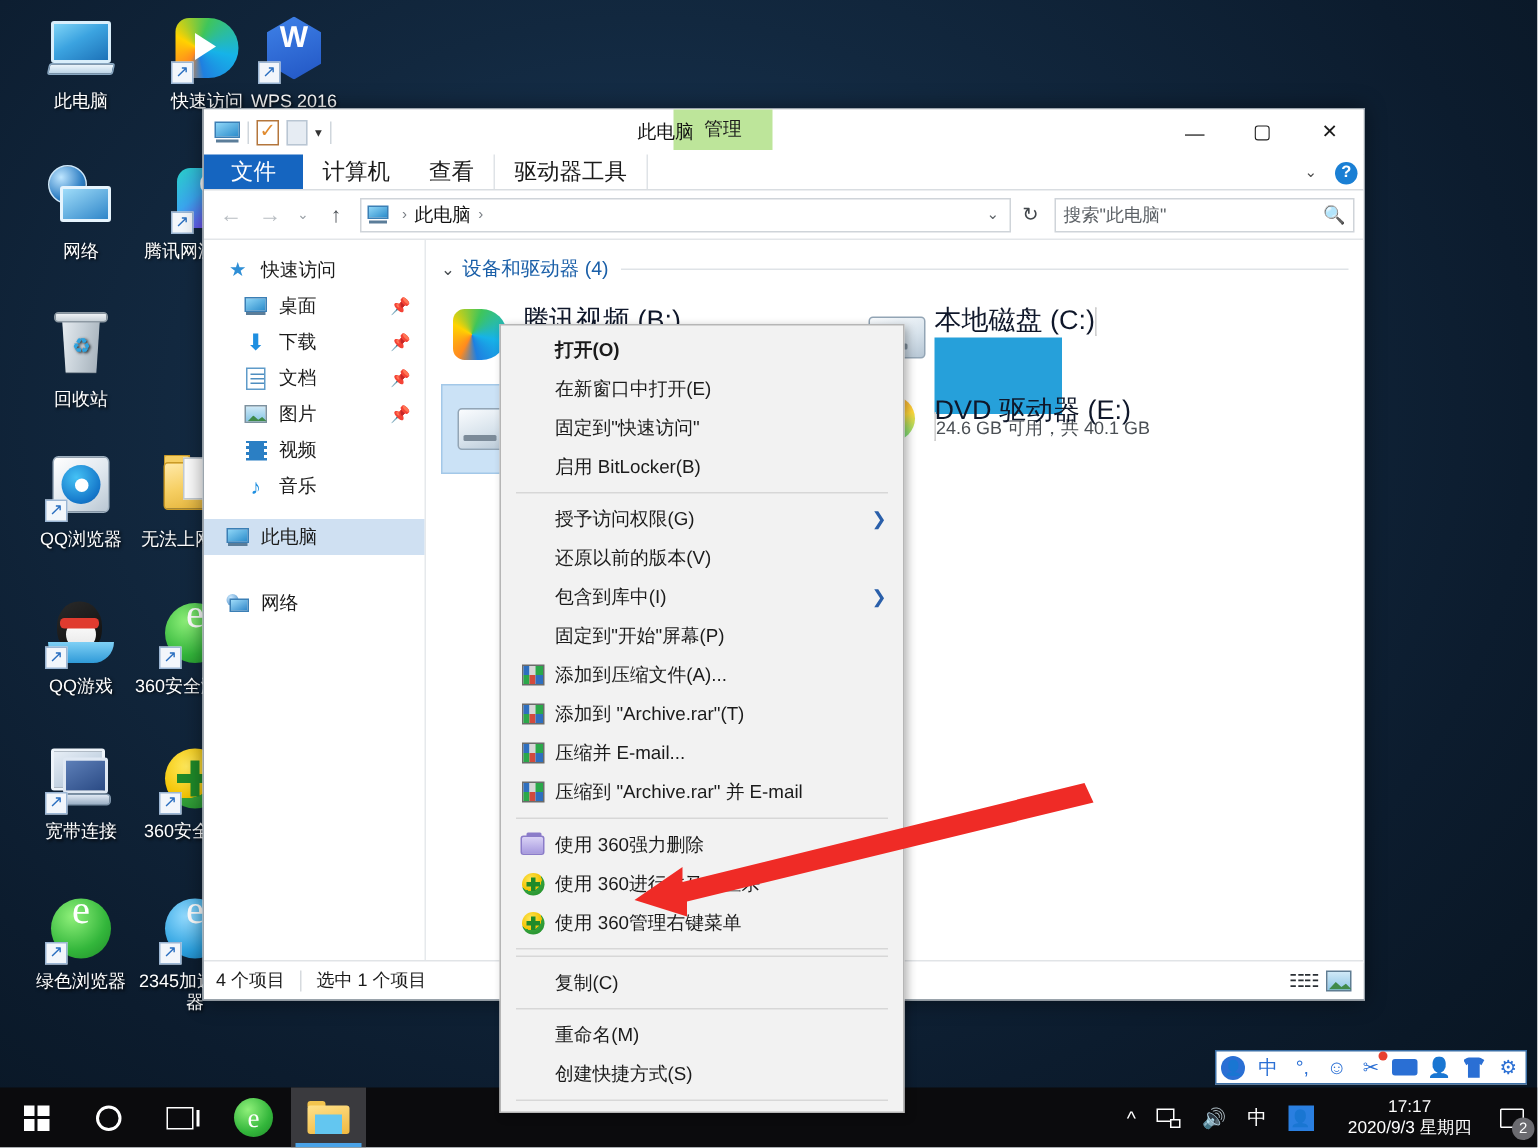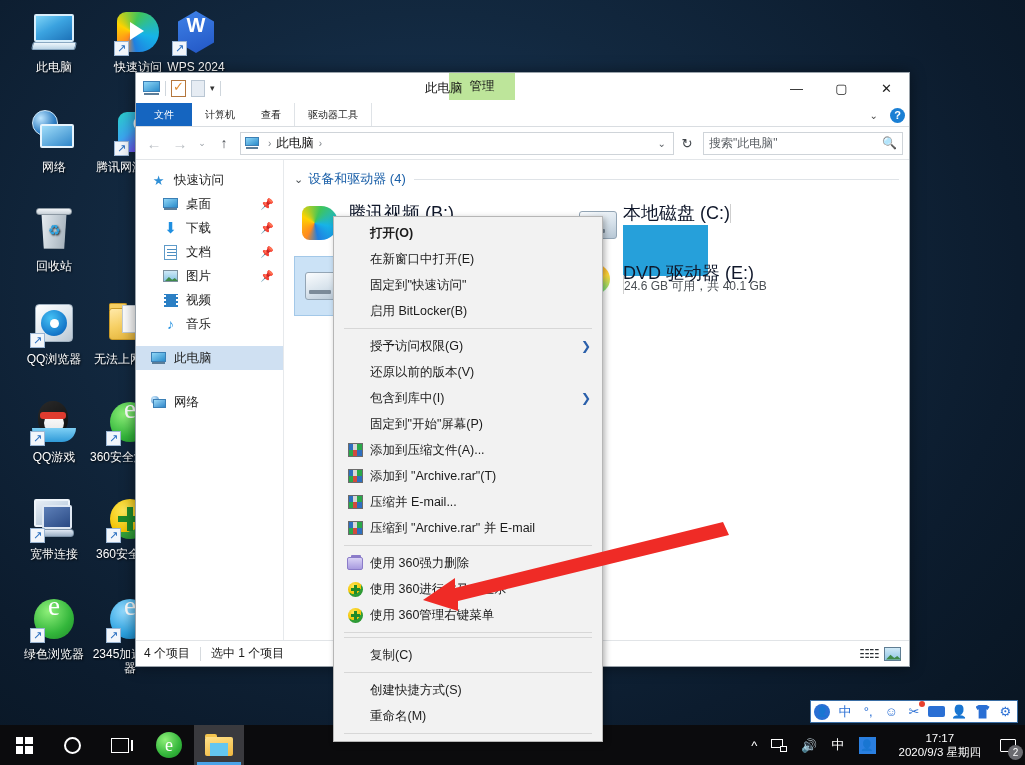--- a/index.html
+++ b/index.html
@@ -174,21 +174,21 @@
   .wincontrols div {
     width:45px; height:30px; display:flex; align-items:center; justify-content:center;
     font-size:13px; color:#1b1b1b; cursor:default;
   }
 
   .ribbon-tabs {
     position:relative; height:24px; background:#ffffff;
     display:flex; align-items:stretch;
     border-bottom:1px solid #d9dde1;
   }
-  .rtab { padding:0 13px; font-size:10px; color:#1b1b1b;
+  .rtab { padding:0 13px; font-size:15px; color:#1b1b1b;
     display:flex; align-items:center; cursor:default; }
   .rtab.file { background:#1565c0; color:#fff; padding:0 18px; }
   .rtab.drivetools { border-left:1px solid #dfe3e7; border-right:1px solid #dfe3e7; background:#fff; }
   .ribbon-right { position:absolute; right:4px; top:0; height:24px; display:flex; align-items:center; gap:12px; }
   .ribbon-right .chev { font-size:10px; color:#4a4a4a; }
   .help-ico { width:15px; height:15px; border-radius:50%; background:#1a7fd4; color:#fff;
     font-size:11px; font-weight:bold; display:flex; align-items:center; justify-content:center; }
 
   .addrbar {
     height:33px; background:#fff; display:flex; align-items:center;
@@ -402,21 +402,21 @@
     </span>
     <span class="lbl">快速访问</span>
   </div>
 
   <div class="dicon" style="left:154px; top:8px;">
     <span class="glyph">
       <span class="wps"></span>
         <span class="wps-w">W</span>
       <span class="shortcut-badge">↗</span>
     </span>
-    <span class="lbl">WPS 2024</span>
+    <span class="lbl">WPS 2016</span>
   </div>
 
   <div class="dicon" style="left:12px; top:108px;">
     <span class="glyph">
       <span class="net-globe"></span>
         <span class="net-mon"></span>
     </span>
     <span class="lbl">网络</span>
   </div>
 
@@ -830,25 +830,25 @@
     </div>
     <div class="msep"></div>
     <div class="msep"></div>
     <div class="mi">
       <span class="micon"></span>
       <span class="mtext">复制(C)</span>
     </div>
     <div class="msep"></div>
     <div class="mi">
       <span class="micon"></span>
+      <span class="mtext">重命名(M)</span>
+    </div>
+    <div class="mi">
+      <span class="micon"></span>
       <span class="mtext">创建快捷方式(S)</span>
-    </div>
-    <div class="mi">
-      <span class="micon"></span>
-      <span class="mtext">重命名(M)</span>
     </div>
     <div class="msep"></div>
 
   </div>
 
   <svg id="redarrow">
     <g>
       <polygon points="723,522 455,588 455,578 423,600 458,611 458,601 729,535" fill="#ef2b26"></polygon>
     </g>
   </svg>

